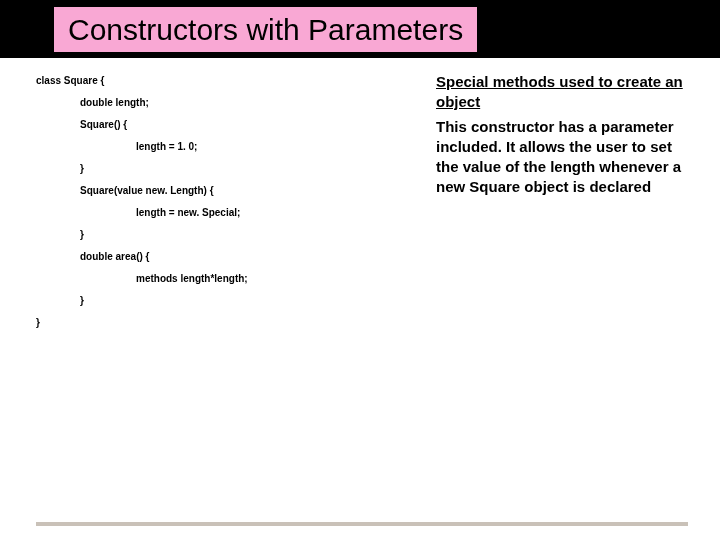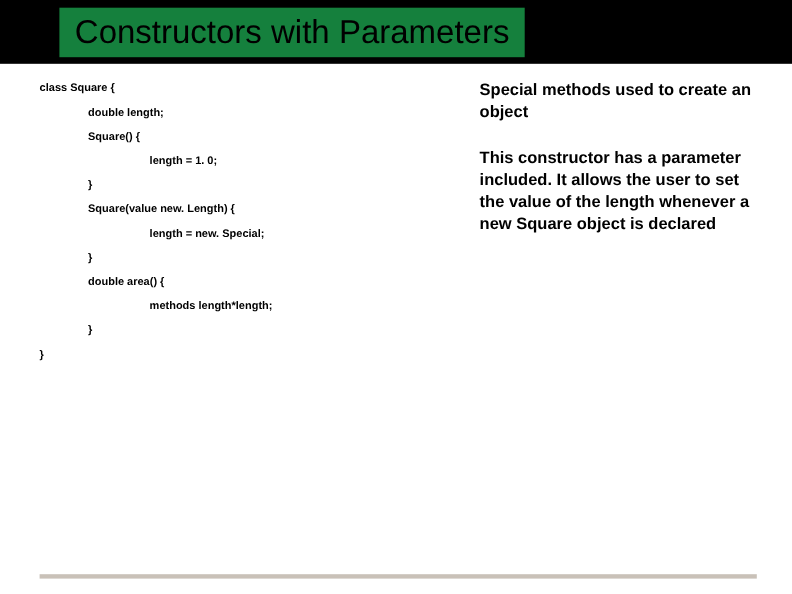--- a/index.html
+++ b/index.html
@@ -10,21 +10,21 @@
     position: relative;
   }
   .title-bar {
     height: 58px;
     background: #000;
     display: flex;
     align-items: center;
     padding: 0 0 0 54px;
   }
   .title-bar h1 {
-    background: #15803d;
+    background: #f9a8d4;
     color: #000;
     font-size: 30px;
     font-weight: 400;
     padding: 6px 14px 6px 14px;
     line-height: 1.1;
   }
   .content {
     display: flex;
     padding: 12px 24px 0 36px;
     gap: 40px;
@@ -40,21 +40,21 @@
   .code-col .ind1 { padding-left: 44px; }
   .code-col .ind2 { padding-left: 100px; }
   .note-col {
     flex: 1;
     font-size: 15px;
     font-weight: 700;
     color: #000;
     line-height: 1.35;
     padding-top: 2px;
   }
-  .note1 { margin-bottom: 21px; }
+  .note1 { margin-bottom: 4px; text-decoration: underline; }
   .footer-line {
     position: absolute;
     left: 36px;
     right: 32px;
     bottom: 14px;
     height: 4px;
     background: #c9c1b8;
   }
 </style>
 </head>

